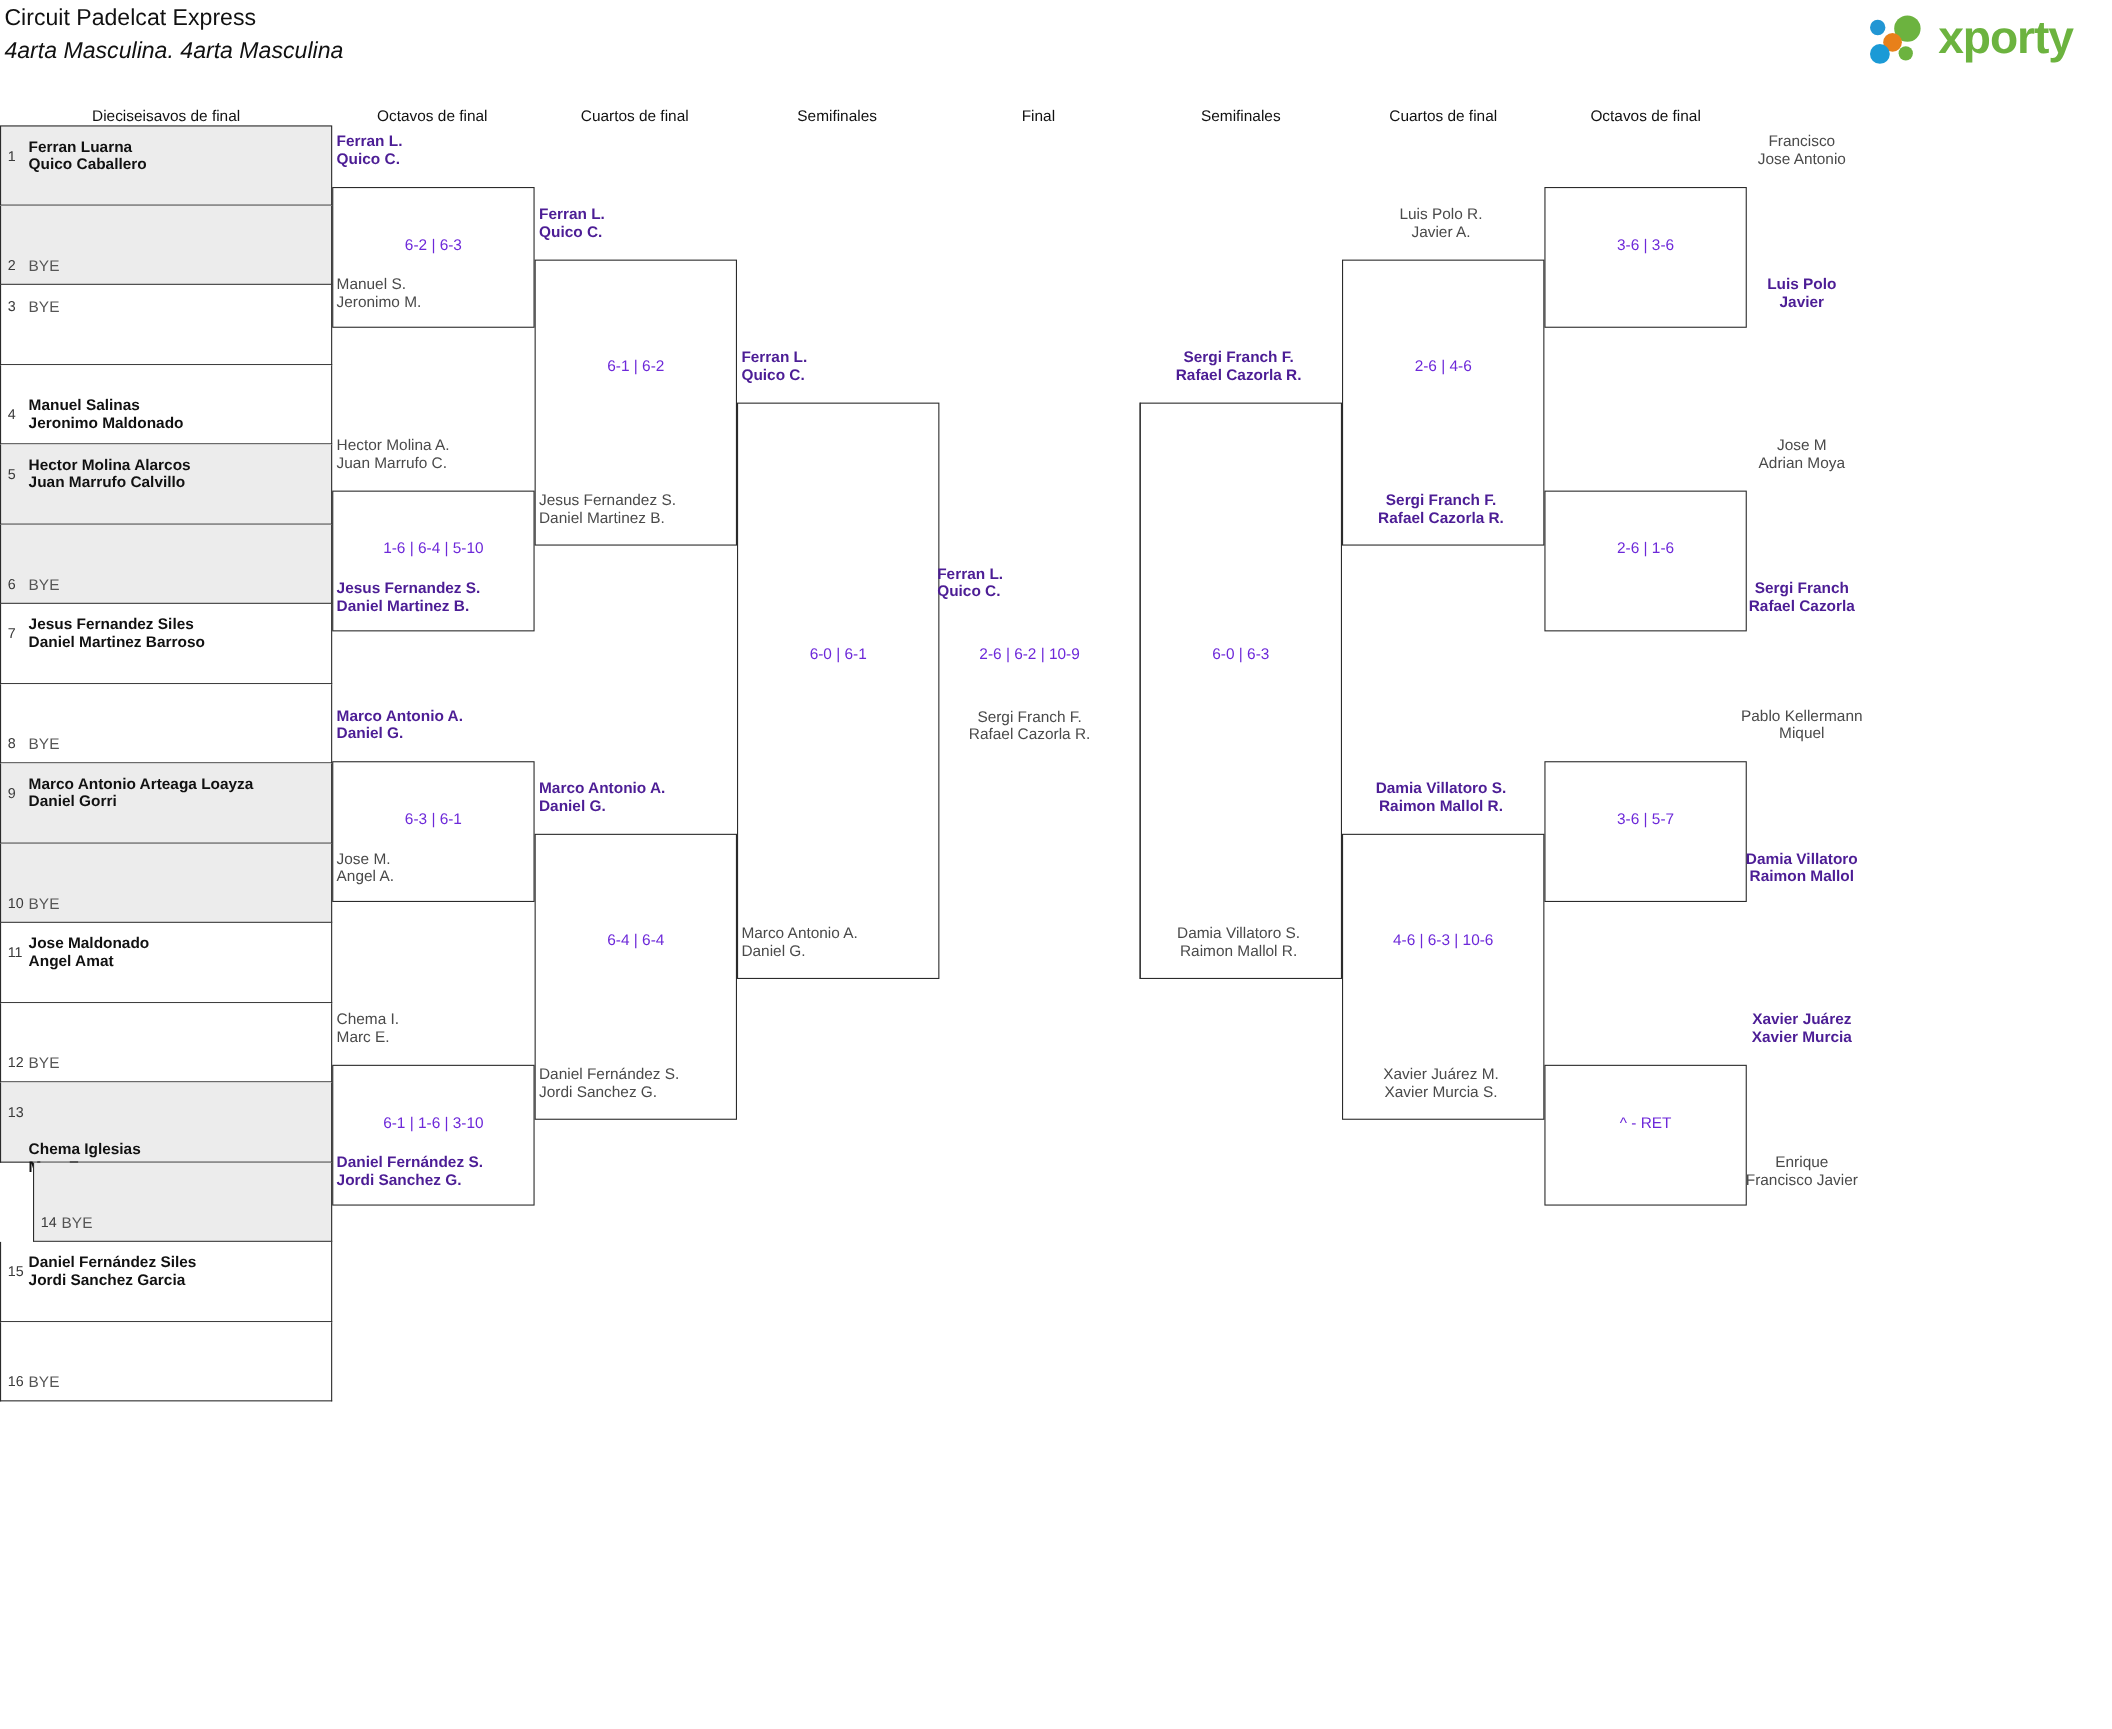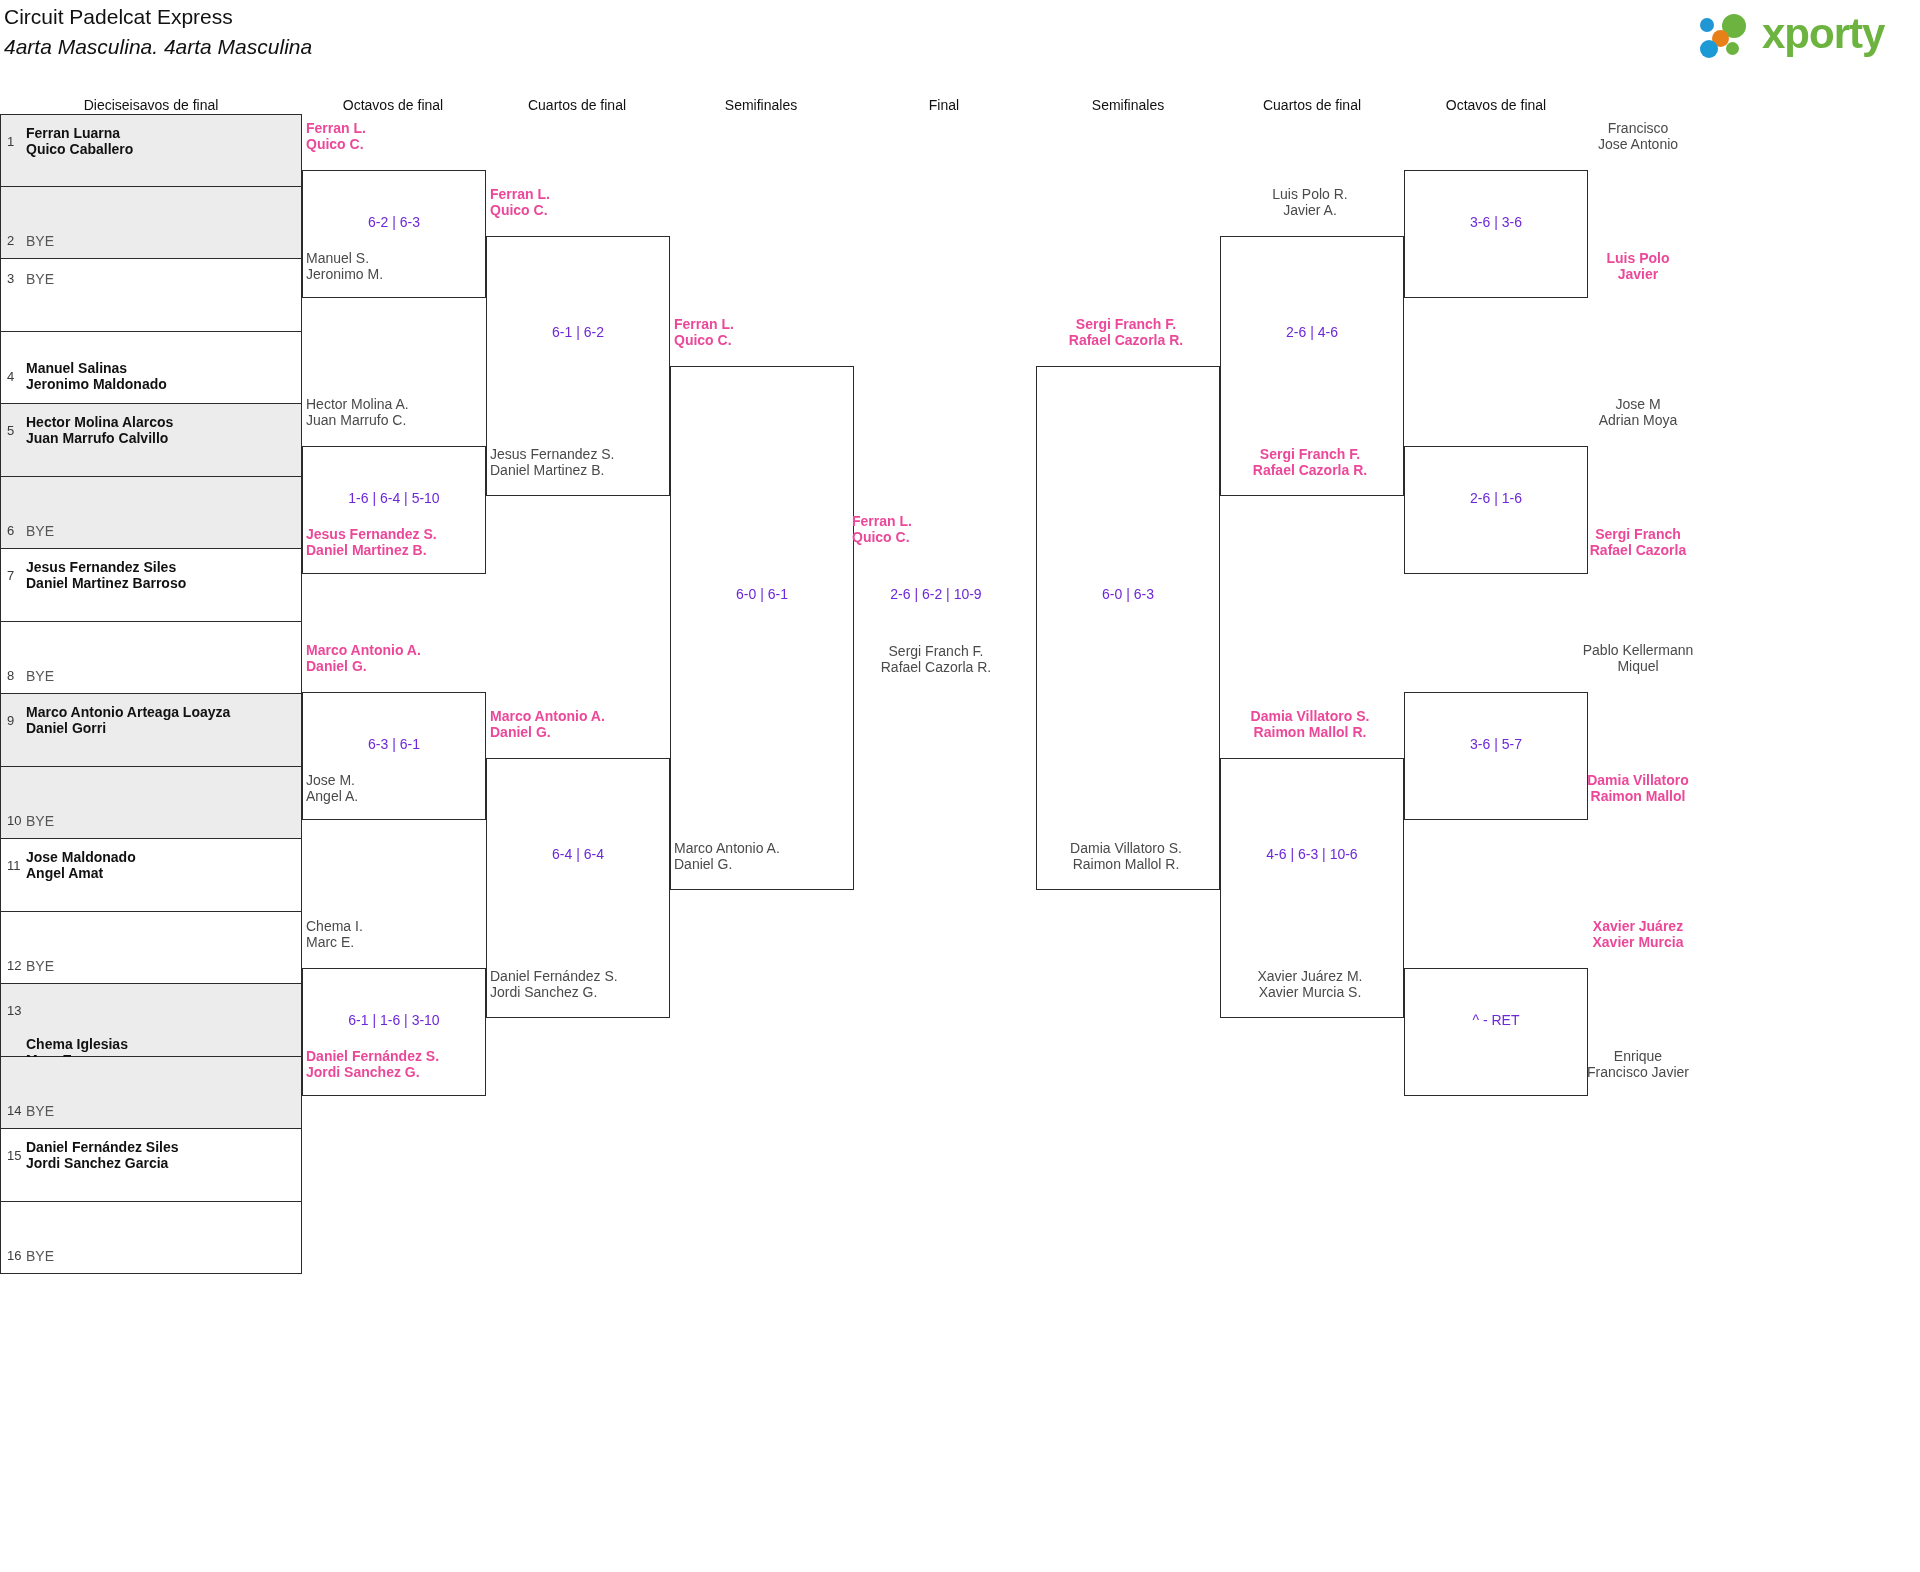--- a/index.html
+++ b/index.html
@@ -61,21 +61,21 @@
   }
   .mscore {
     position: absolute;
     font-size: 14px; color: #6d28d9; line-height: 17px;
     white-space: nowrap; text-align: center;
   }
   .player {
     position: absolute;
     font-size: 14px; line-height: 16px; white-space: nowrap;
   }
-  .player.win  { color: #ec4899; font-weight: bold; }
+  .player.win  { color: #4c1d95; font-weight: bold; }
   .player.lose { color: #4a4a4a; font-weight: normal; }
   .player .ln { display: block; }
   .player.ralign { text-align: center; }
 </style>
 </head>
 <body>
 
 <div id="root">
 
   <div class="title-block">
@@ -151,21 +151,21 @@
         <span class="seed-names win" style="top: 10px;">Jose Maldonado<br>Angel Amat</span>
       </div>
       <div class="seed-row plain" style="height: 72.5px;">
         <span class="seed-num" style="top: 46.5px;">12</span>
         <span class="seed-names bye" style="top: 46.5px;">BYE</span>
       </div>
       <div class="seed-row shade" style="height: 72.5px;">
         <span class="seed-num" style="top: 19px;">13</span>
         <span class="seed-names win" style="top: 10px; margin-top: 42px;">Chema Iglesias<br>Marc Erra</span>
       </div>
-      <div class="seed-row shade" style="height: 72.5px;">
+      <div class="seed-row shade" style="height: 72.5px; margin-left: 30px;">
         <span class="seed-num" style="top: 46.5px;">14</span>
         <span class="seed-names bye" style="top: 46.5px;">BYE</span>
       </div>
       <div class="seed-row plain" style="height: 72.5px;">
         <span class="seed-num" style="top: 19px;">15</span>
         <span class="seed-names win" style="top: 10px;">Daniel Fernández Siles<br>Jordi Sanchez Garcia</span>
       </div>
       <div class="seed-row plain" style="height: 72.5px;">
         <span class="seed-num" style="top: 46.5px;">16</span>
         <span class="seed-names bye" style="top: 46.5px;">BYE</span>

